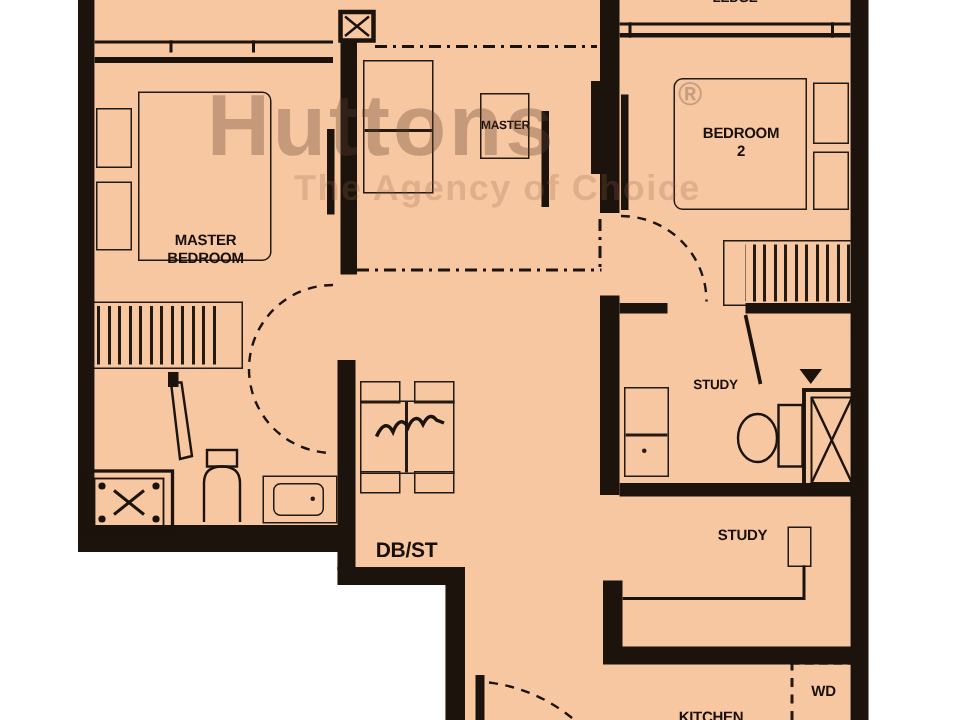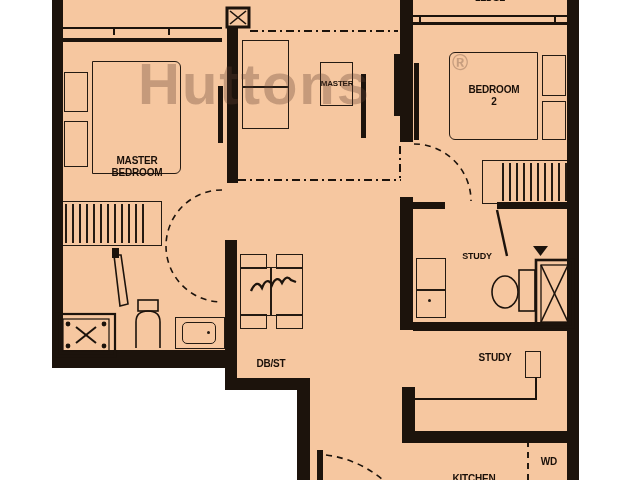--- a/index.html
+++ b/index.html
@@ -154,18 +154,19 @@
   <div class="lbl" style="left:413px;top:-7px;width:154px;font-size:9px;">LEDGE</div>
   <div class="lbl" style="left:95px;top:108px;width:84px;font-size:10px;line-height:12px;margin-top:47px;">MASTER
 BEDROOM</div>
   <div class="lbl" style="left:317px;top:79px;width:40px;font-size:8px;">MASTER</div>
   <div class="lbl" style="left:452px;top:84px;width:84px;font-size:10px;line-height:12px;">BEDROOM
 2</div>
   <div class="lbl" style="left:455px;top:251px;width:44px;font-size:9px;">STUDY</div>
   <div class="lbl" style="left:453px;top:352px;width:44px;font-size:10px;margin-left:20px;">STUDY</div>
   <div class="lbl" style="left:438px;top:473px;width:72px;font-size:10px;">KITCHEN</div>
   <div class="lbl" style="left:531px;top:456px;width:36px;font-size:10px;">WD</div>
-  <div class="lbl" style="left:239px;top:358px;width:64px;font-size:10px;">DB/ST</div>
+  <div class="lbl" style="left:239px;top:358px;width:64px;font-size:14px;">DB/ST</div>
 
   <div class="wm-brand">Huttons</div>
   <div class="wm-reg">®</div>
+  <div class="wm-tag">The Agency of Choice</div>
 
 </div>
 
 </body></html>

